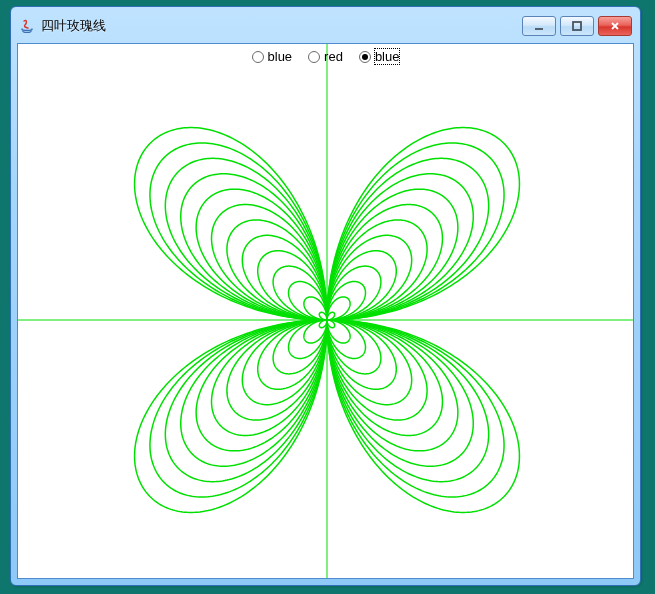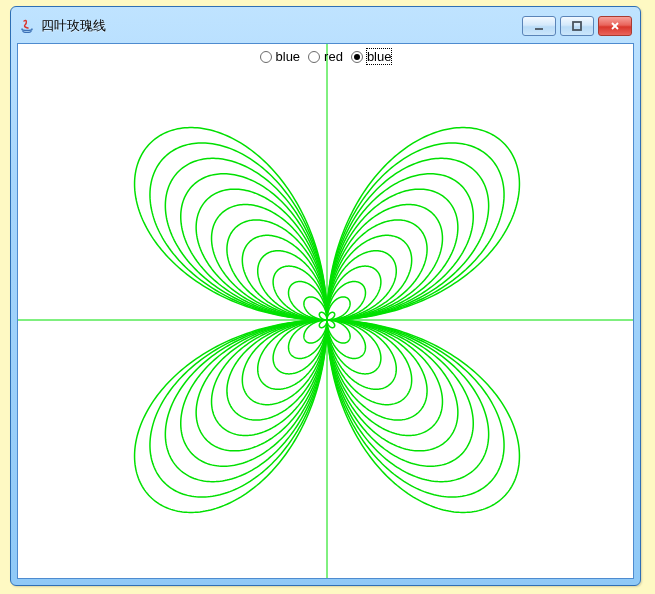--- a/index.html
+++ b/index.html
@@ -5,21 +5,21 @@
   html, body {
     margin: 0;
     padding: 0;
     background: #ffffff;
     font-family: Tahoma, Arial, sans-serif;
     font-size: 12px;
   }
   .desktop {
     width: 655px;
     height: 594px;
-    background: #fef9c3;
+    background: #0f766e;
     position: relative;
     overflow: hidden;
   }
   .window-outer {
     position: absolute;
     left: 10px;
     top: 6px;
     width: 631px;
     height: 580px;
     border: 1px solid #2e6fb5;
@@ -84,21 +84,21 @@
     position: relative;
   }
   .radio-row {
     position: absolute;
     top: 4px;
     left: 0;
     right: 0;
     display: flex;
     justify-content: center;
     align-items: center;
-    gap: 4px;
+    gap: 12px;
     font-size: 13px;
     color: #000;
     z-index: 5;
   }
   .radio-item {
     display: flex;
     align-items: center;
     gap: 4px;
     padding: 1px 2px;
   }

